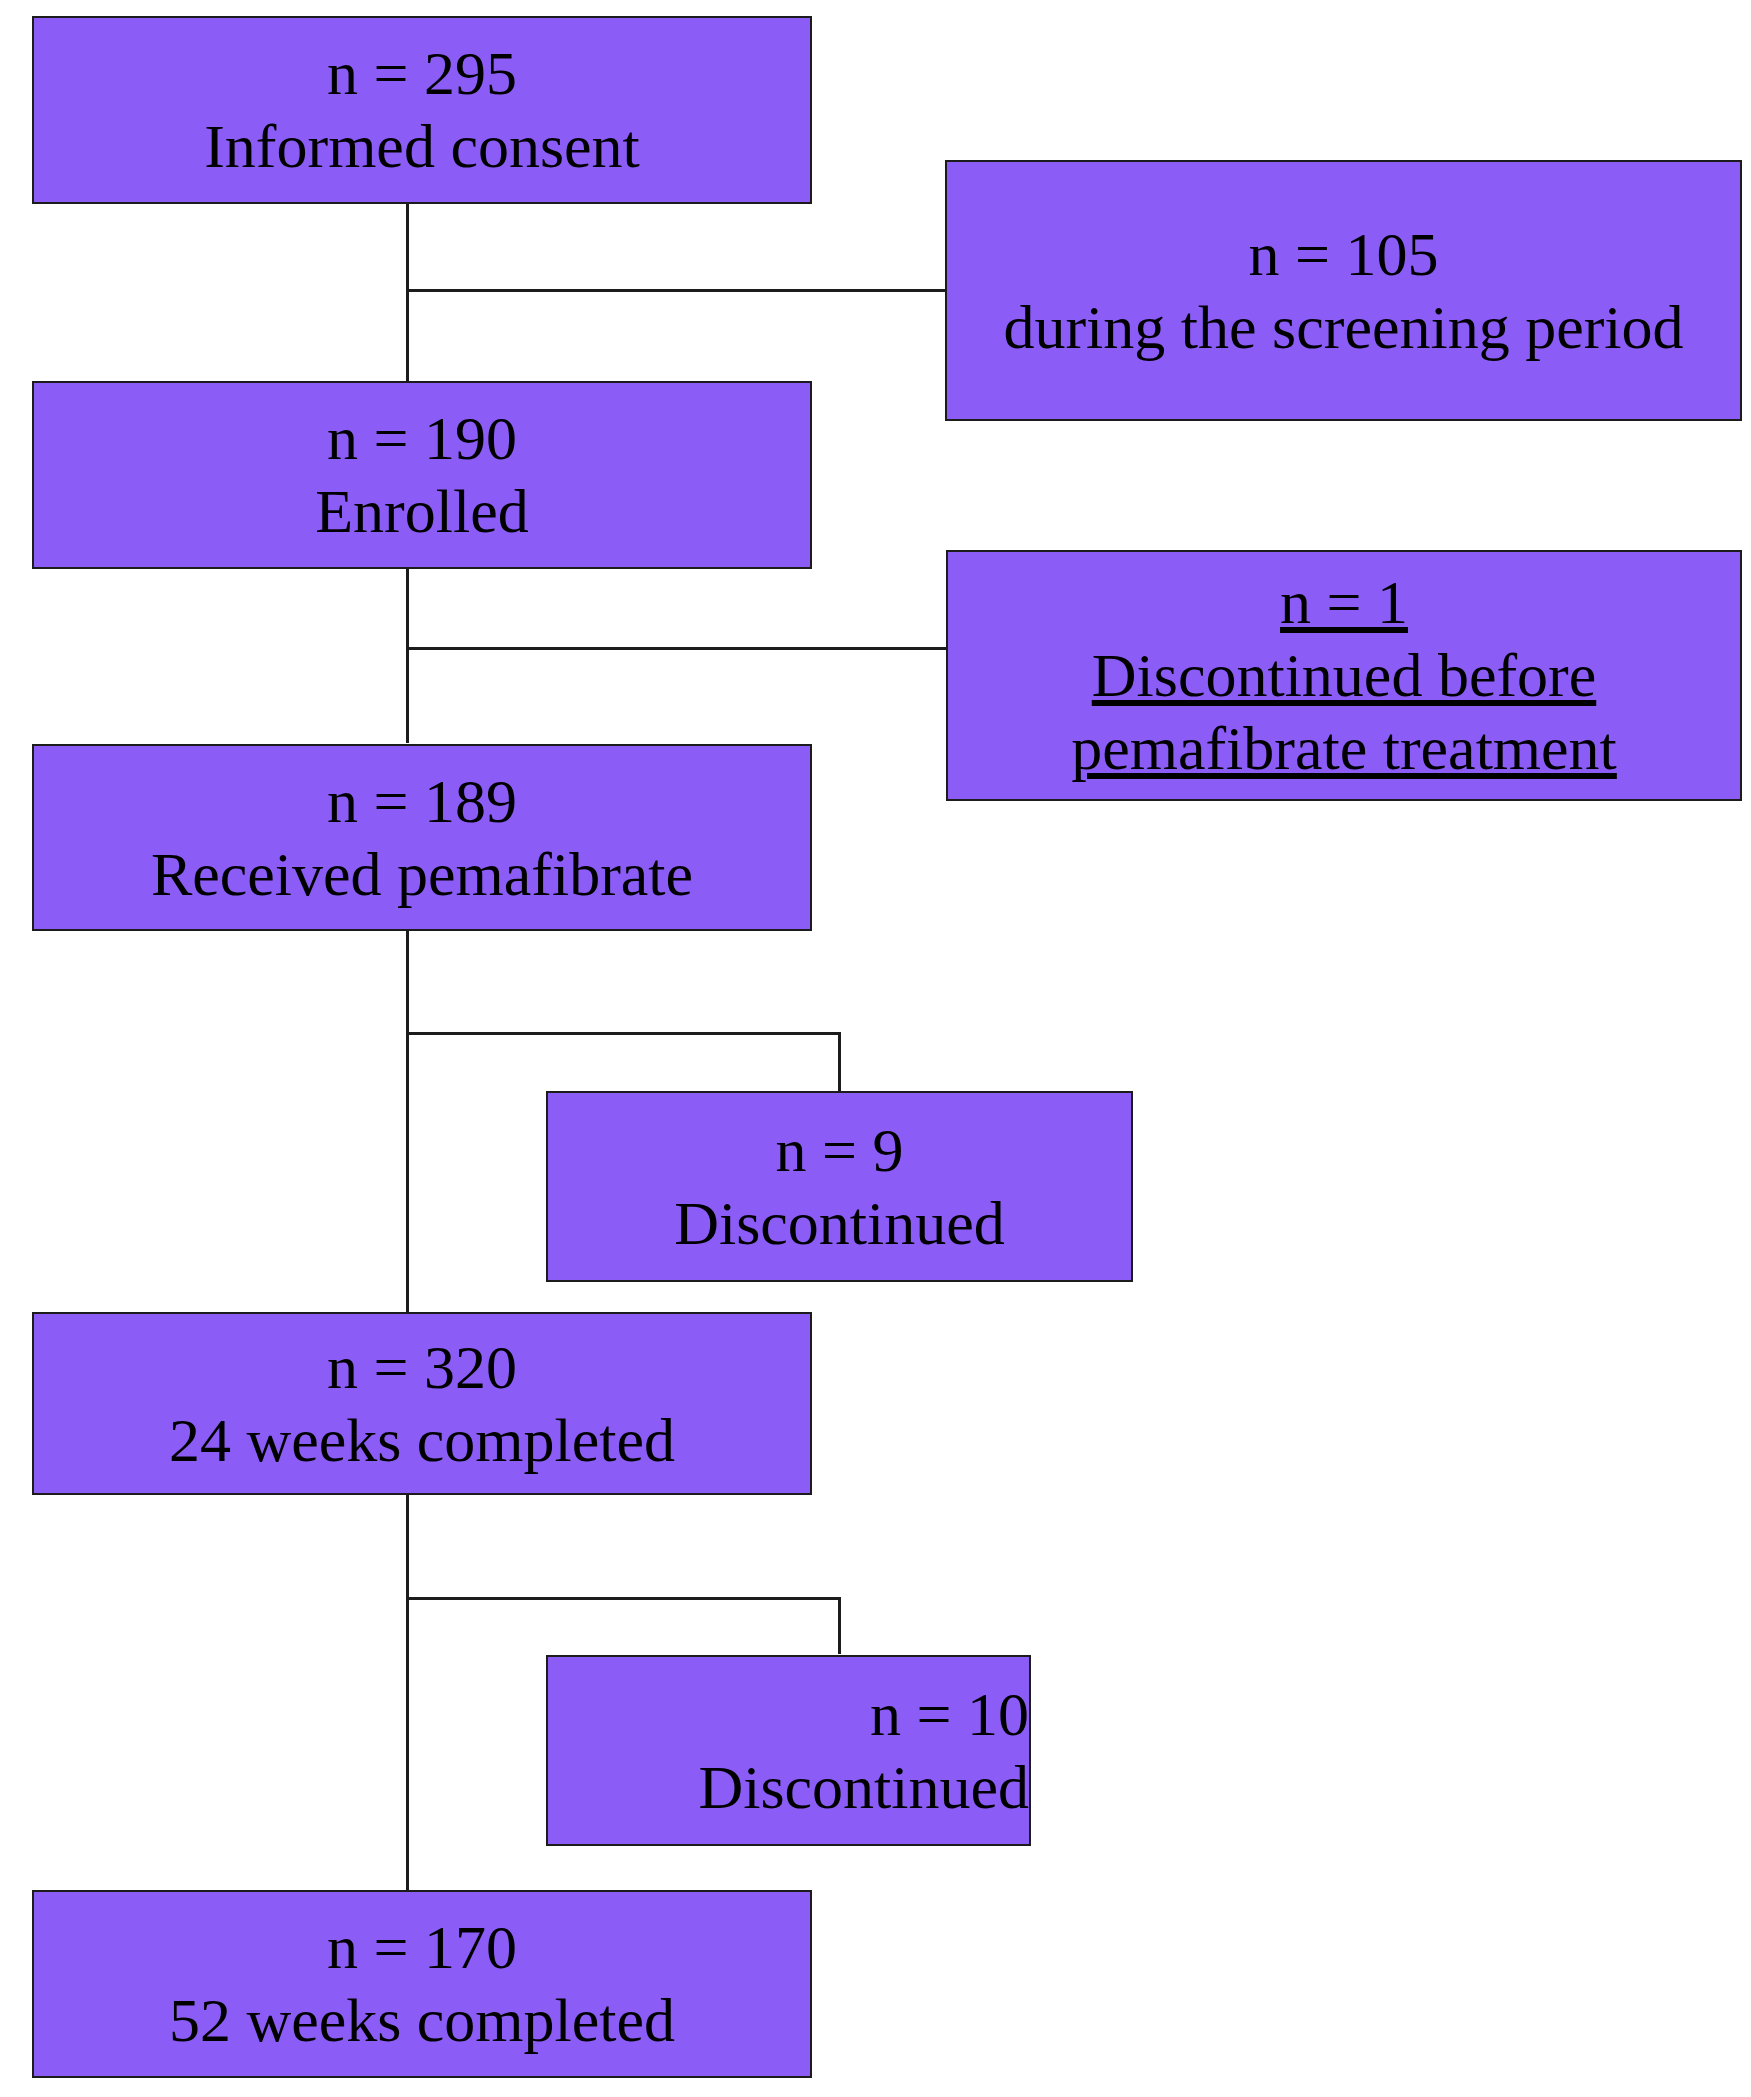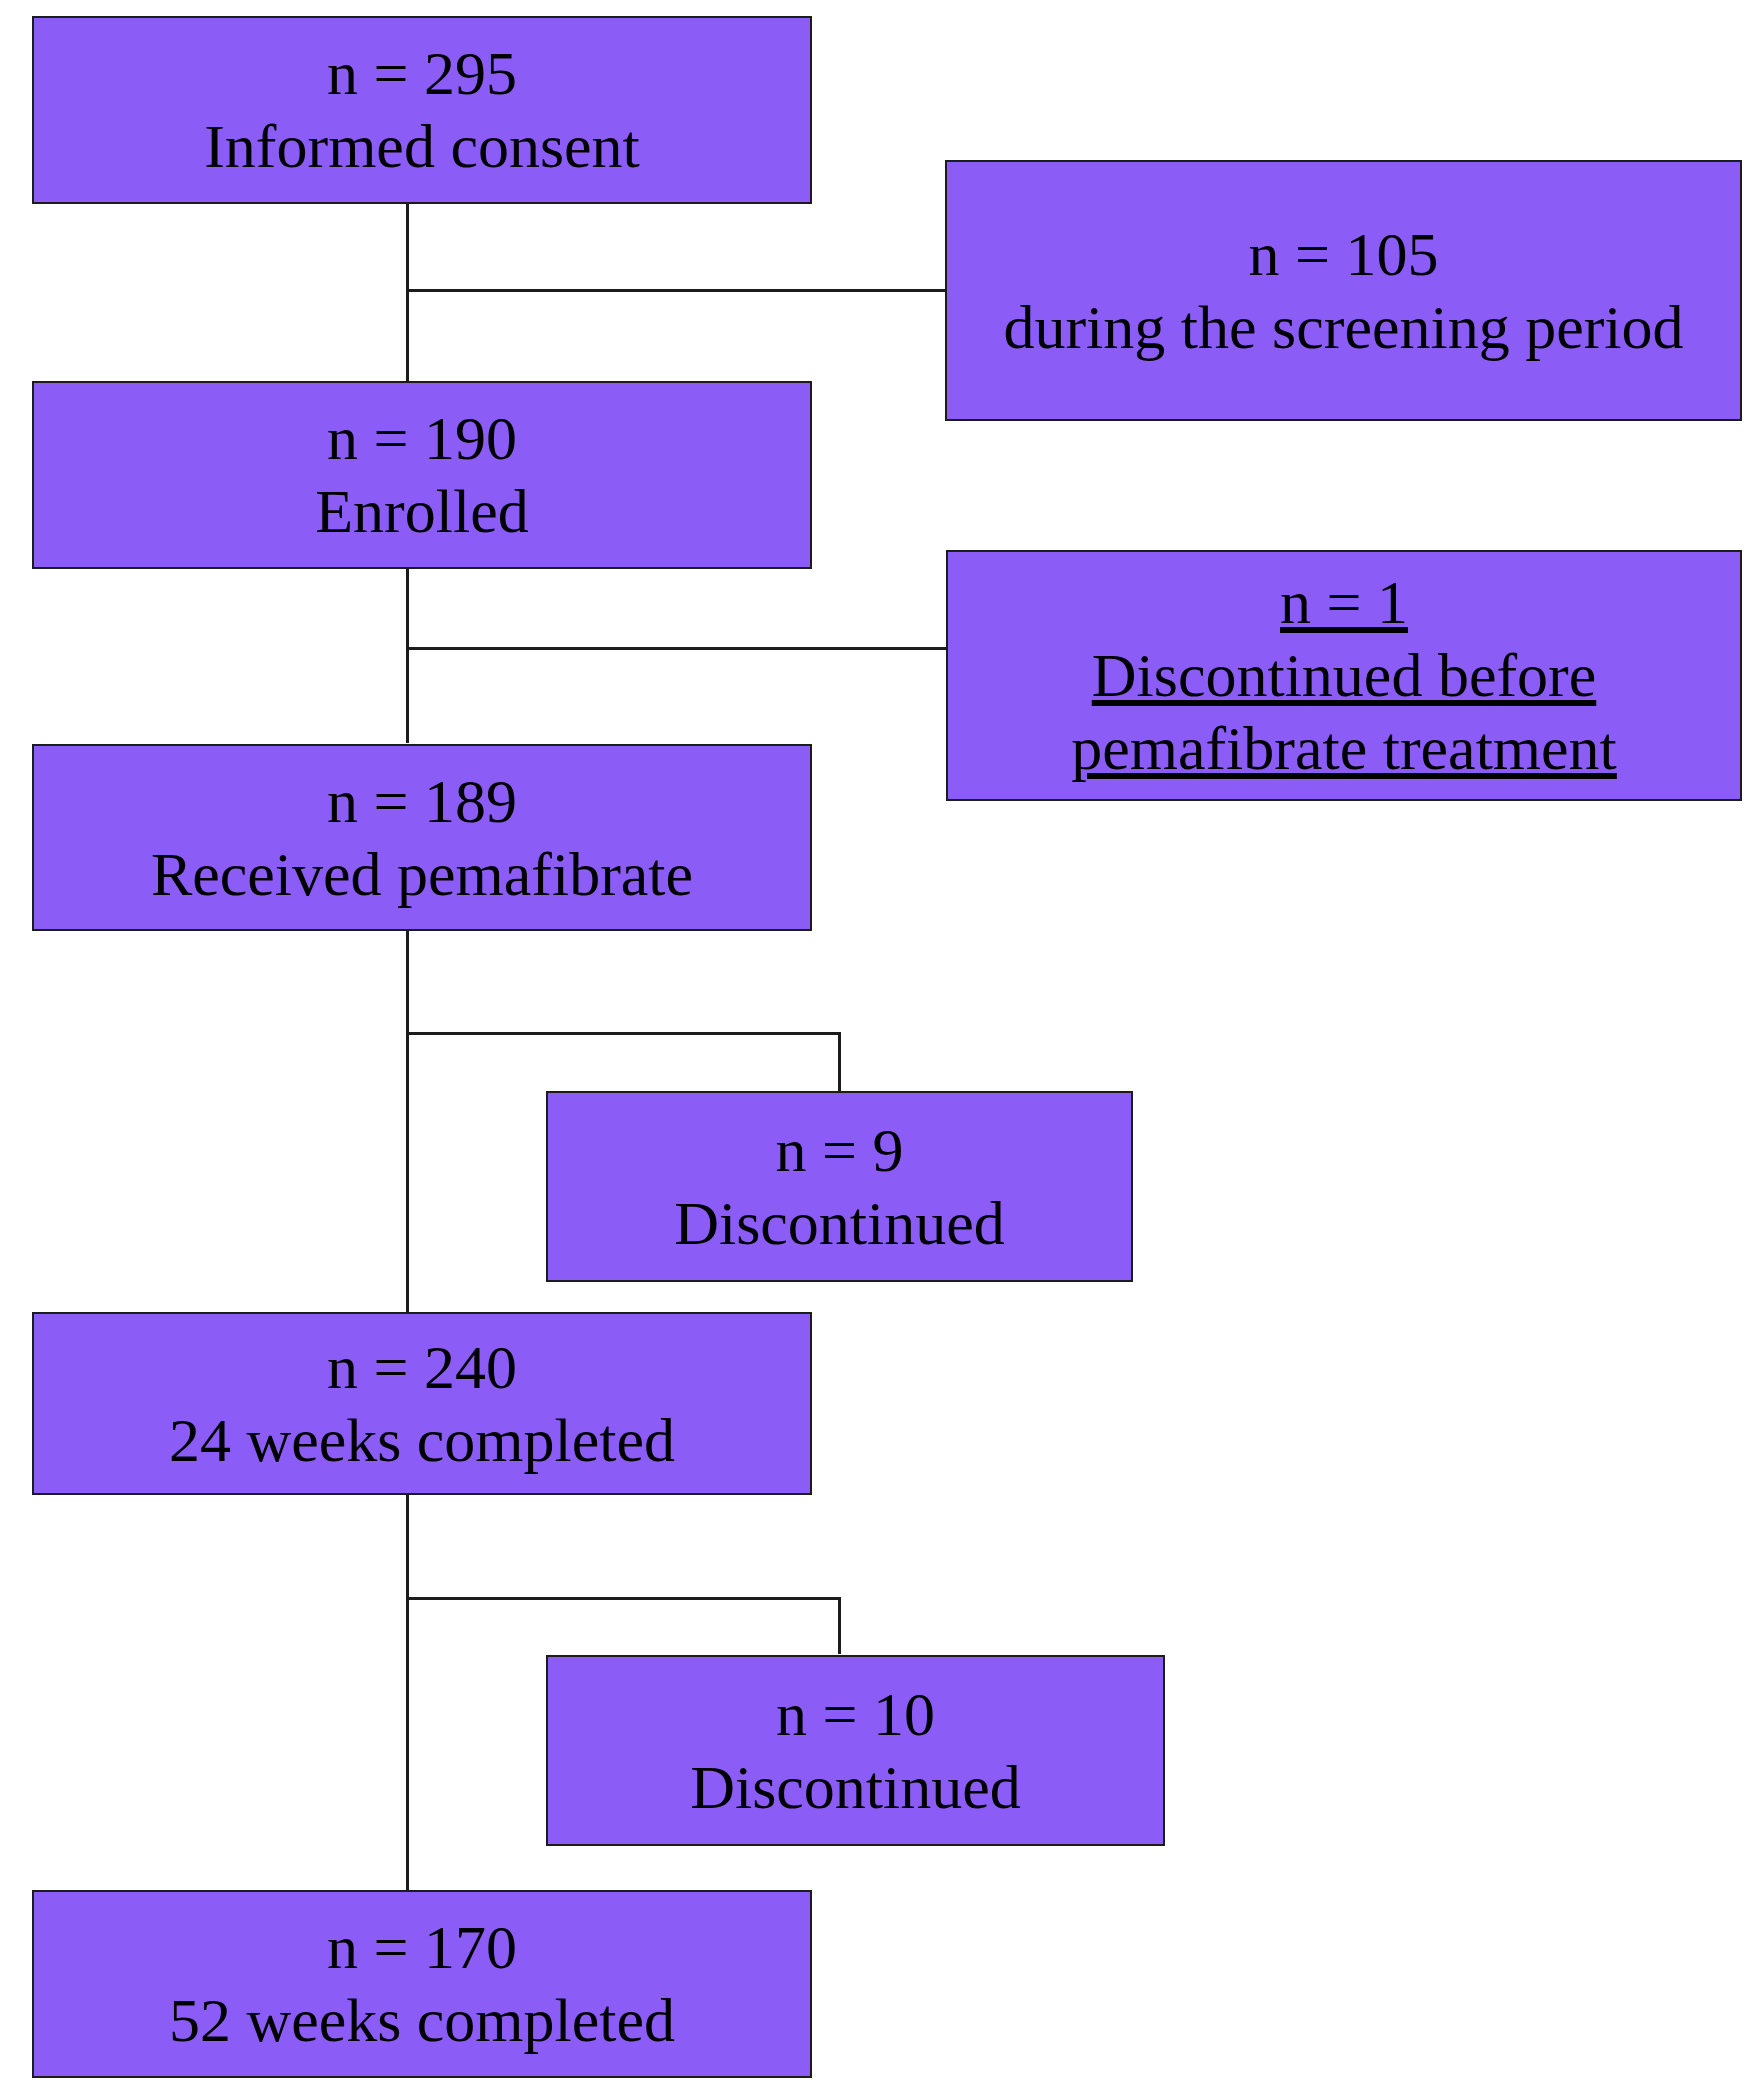--- a/index.html
+++ b/index.html
@@ -36,21 +36,21 @@
   .b-received   { left: 32px;  top: 744px; width: 780px; height: 187px; }
   .b-week24     { left: 32px;  top: 1312px; width: 780px; height: 183px; }
   .b-week52     { left: 32px;  top: 1890px; width: 780px; height: 188px; }
 
   
   .b-dropped    { left: 945px; top: 160px;  width: 797px; height: 261px; }
   .b-discbefore { left: 946px; top: 550px;  width: 796px; height: 251px; text-decoration: underline; }
 
   
   .b-disc24     { left: 546px; top: 1091px; width: 587px; height: 191px; text-align: right; }
-  .b-disc52     { left: 546px; top: 1655px; width: 619px; height: 191px; }
+  .b-disc52     { left: 546px; top: 1655px; width: 485px; height: 191px; align-items: flex-end; }
 
   
   .line {
     position: absolute;
     background: #1c1c1c;
   }
   .v-main-1 { left: 406px; top: 204px;  width: 2.6px; height: 177px; }
   .v-main-2 { left: 406px; top: 569px;  width: 2.6px; height: 174px; }
   .v-main-3 { left: 406px; top: 930px; width: 2.6px; height: 382px; }
   .v-main-4 { left: 406px; top: 1495px; width: 2.6px; height: 395px; }
@@ -88,21 +88,21 @@
     <span>n = 190</span>
     <span>Enrolled</span>
   </div>
 
   <div class="flow-box b-received">
     <span>n = 189</span>
     <span>Received pemafibrate</span>
   </div>
 
   <div class="flow-box b-week24">
-    <span>n = 240</span>
+    <span>n = 320</span>
     <span>24 weeks completed</span>
   </div>
 
   <div class="flow-box b-week52">
     <span>n = 170</span>
     <span>52 weeks completed</span>
   </div>
 
   <div class="flow-box b-dropped">
     <span>n = 105</span>

